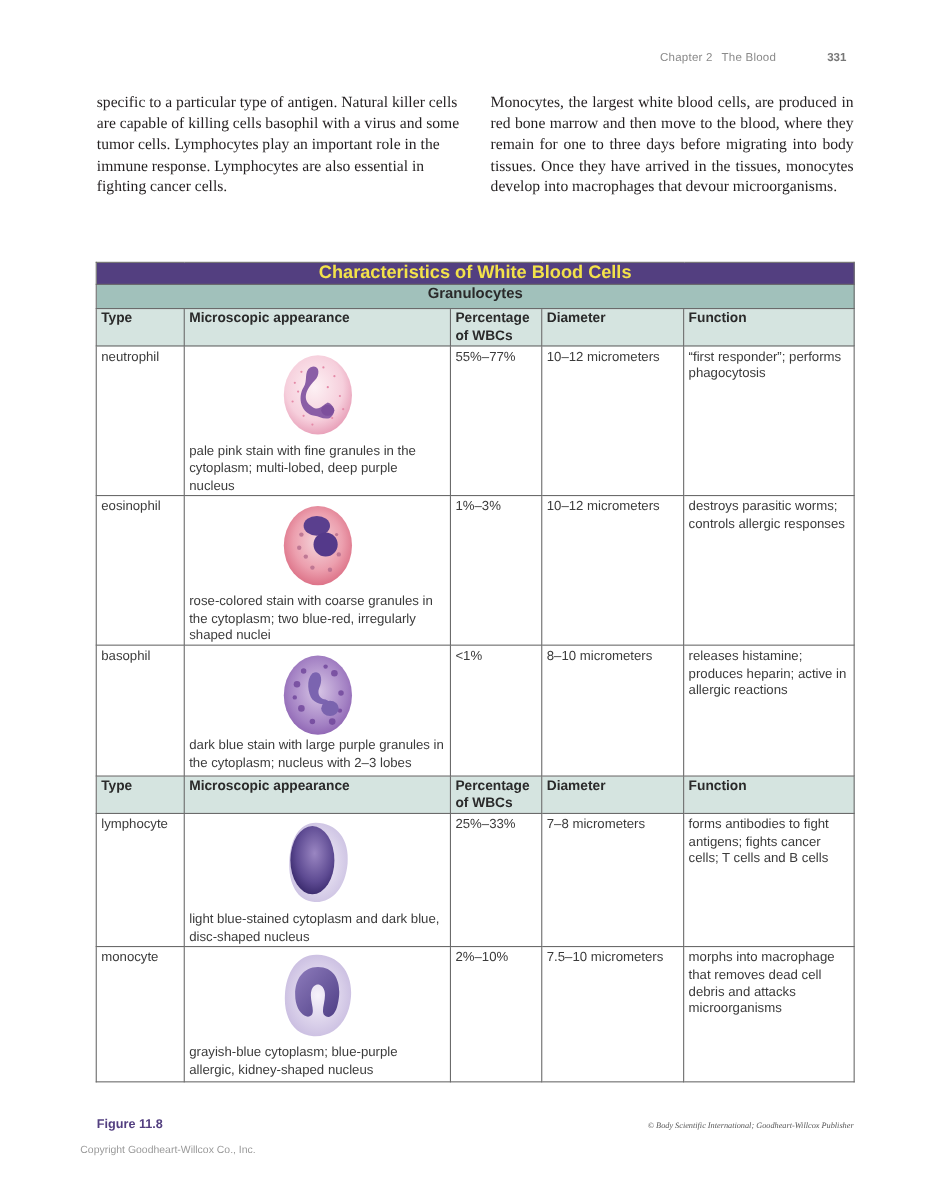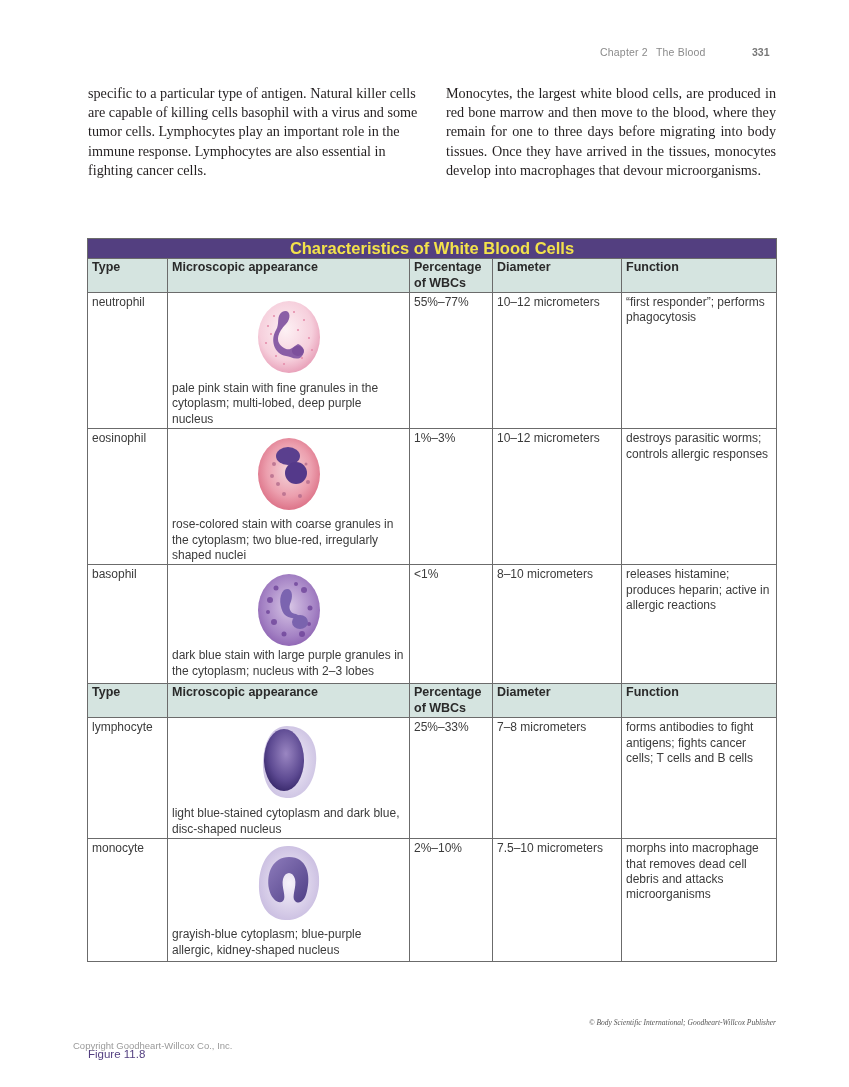--- a/index.html
+++ b/index.html
@@ -13,21 +13,21 @@
   .col-right h3 { font-family: "Liberation Sans", sans-serif; font-weight: bold; font-size: 13.5px; color: #3a3538; line-height: 18px; margin-bottom: 1px; }
   table.wbc { position: absolute; left: 87px; top: 238px; width: 689px; border-collapse: collapse; font-family: "Liberation Sans", sans-serif; font-size: 12px; color: #3b3b3b; table-layout: fixed; }
   table.wbc td, table.wbc th { border: 1px solid #6b6b6b; vertical-align: top; }
   .title-row th { background: #533f80; color: #f3e24a; font-size: 16.5px; font-weight: bold; height: 16px; text-align: center; vertical-align: middle; border-color: #533f80; }
   .group-row th { background: #a1c1bb; color: #2a2a2a; font-size: 13.5px; font-weight: bold; height: 22px; text-align: center; vertical-align: middle; }
   .head-row th { background: #d5e4e0; color: #2a2a2a; font-size: 12.5px; font-weight: bold; text-align: left; vertical-align: bottom; padding: 0 4px 1px 4px; line-height: 16px; height: 22px; }
   .data-row td { padding: 2px 4px 1px 4px; line-height: 15.4px; }
   .appear { position: relative; }
   .appear .img { height: 79px; display: flex; justify-content: center; align-items: center; padding-left: 0; margin: 2px 0 5px 0; }
   .appear .img svg { display: block; }
-  .figure-label { position: absolute; left: 88px; top: 1016px; font-size: 11.5px; font-weight: normal; color: #533f80; margin-top: 32px; }
+  .figure-label { position: absolute; left: 88px; top: 1016px; font-size: 11.5px; font-weight: bold; color: #533f80; }
   .credit { position: absolute; right: 73px; top: 1018px; font-family: "Liberation Serif", serif; font-style: italic; font-size: 7.5px; color: #555; }
   .copyright { position: absolute; left: 73px; top: 1040px; font-size: 9.5px; color: #9a9a9a; }
 </style>
 </head>
 <body>
 
 <div class="running-head">
   <span>Chapter 2</span><span class="sep"></span><span>The Blood</span>
 </div>
 <div class="page-num">331</div>
@@ -43,20 +43,23 @@
       <col style="width:242px">
       <col style="width:83px">
       <col style="width:129px">
       <col style="width:155px">
   </colgroup>
   <tbody>
       <tr class="title-row">
         <th colspan="5">Characteristics of White Blood Cells</th>
       </tr>
 
+  <tr class="group-row">
+        <th colspan="5">Granulocytes</th>
+      </tr>
   <tr class="head-row">
     <th>Type</th>
     <th>Microscopic appearance</th>
     <th><span>Percentage</span><br><span>of WBCs</span></th>
     <th>Diameter</th>
     <th>Function</th>
   </tr>
 
   <tr class="data-row" style="height:134px">
     <td>neutrophil</td>

